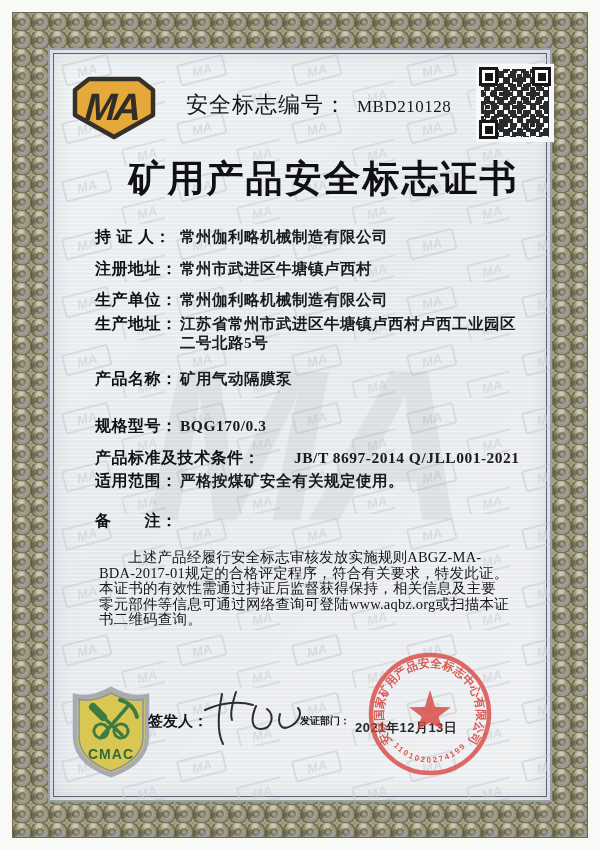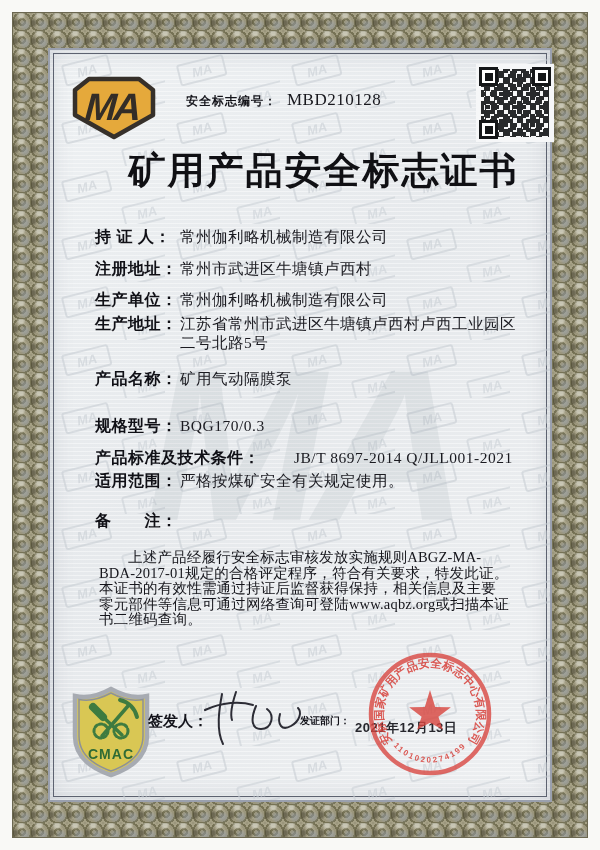--- a/index.html
+++ b/index.html
@@ -19,38 +19,38 @@
     background:
       repeating-linear-gradient(0deg, rgba(255,255,255,.45) 0 1px, rgba(0,0,0,0) 1px 4px),
       linear-gradient(135deg,#eef1f3 0%,#e6e9ec 45%,#edeff1 100%);
     box-shadow:inset 0 0 22px rgba(110,120,135,.25);}
   .wm-layer{position:absolute;inset:0;width:100%;height:100%;opacity:.55;pointer-events:none;}
   .big-wm{position:absolute;left:96px;top:288px;font-size:215px;line-height:1;font-weight:900;font-style:italic;
     letter-spacing:-12px;color:rgba(148,158,168,.15);pointer-events:none;user-select:none;}
   
   .ma-logo{position:absolute;left:22px;top:26px;width:84px;height:64px;}
   .serial{position:absolute;left:136px;top:40px;white-space:nowrap;}
-  .serial .lab{font-size:12px;font-weight:bold;color:#14141a;letter-spacing:1px;}
+  .serial .lab{font-size:22px;font-weight:normal;color:#14141a;letter-spacing:1px;}
   .serial .num{font-family:"Liberation Serif",serif;font-size:17px;color:#17171d;margin-left:10px;letter-spacing:.5px;}
   .qr{position:absolute;left:426px;top:14px;width:78px;height:78px;background:#f6f7f8;}
   .qr-mod{position:absolute;inset:5px;opacity:.92;
     background-image:
       repeating-conic-gradient(#17191b 0 25%, transparent 0 50%),
       repeating-conic-gradient(transparent 0 25%, #17191b 0 50%);
     background-size:9px 9px,13px 13px;background-position:0 0,3px 2px;}
   .finder{position:absolute;width:13px;height:13px;border:3.5px solid #141618;background:#fff;}
   .finder::before{content:"";position:absolute;left:2.5px;top:2.5px;width:8px;height:8px;background:#141618;}
   .f-tl{left:3px;top:3px}.f-tr{right:3px;top:3px}.f-bl{left:3px;bottom:3px}
   .title{position:absolute;left:0;right:0;top:92px;text-align:center;font-family:"Liberation Serif",serif;
-    font-size:37px;font-weight:900;color:#101014;letter-spacing:2px;margin:4px;padding-left:47px;}
+    font-size:37px;font-weight:900;color:#101014;letter-spacing:2px;margin:12px;padding-left:47px;}
   
   .fields{position:absolute;left:45px;right:30px;top:176px;}
   .row{display:flex;align-items:flex-start;line-height:21px;margin-bottom:11px;}
   .lbl{flex:none;width:85px;font-size:16px;font-weight:bold;color:#101016;letter-spacing:.5px;}
-  .val{font-family:"Liberation Serif",serif;font-size:15.5px;color:#1a1a20;letter-spacing:.5px;}
+  .val{font-family:"Liberation Serif",serif;font-size:15.5px;color:#1a1a20;letter-spacing:.5px;font-weight:bold;}
   .row-reg{margin-bottom:10px}.row-unit{margin-bottom:4px}.row-addr{margin-bottom:16px;line-height:19px}
   .row-name{margin-bottom:26px}.row-std{margin-bottom:2px}.row-scope{margin-bottom:19px}.row-date{margin-bottom:2px}
   .row-std .lbl{width:auto;margin-right:34px;}
   .val-date{flex:none;width:126px;}
   .lbl2{width:auto;margin-right:6px;}
   .notice{position:absolute;left:45px;right:36px;top:496px;margin:4px;text-indent:2em;
     font-family:"Liberation Serif",serif;font-size:14.5px;line-height:15.6px;color:#15151b;letter-spacing:.2px;}
   
   .cmac{position:absolute;left:20px;top:636px;width:82px;height:92px;}
   .signer{position:absolute;left:98px;top:662px;font-size:15px;font-weight:bold;color:#13131a;}

